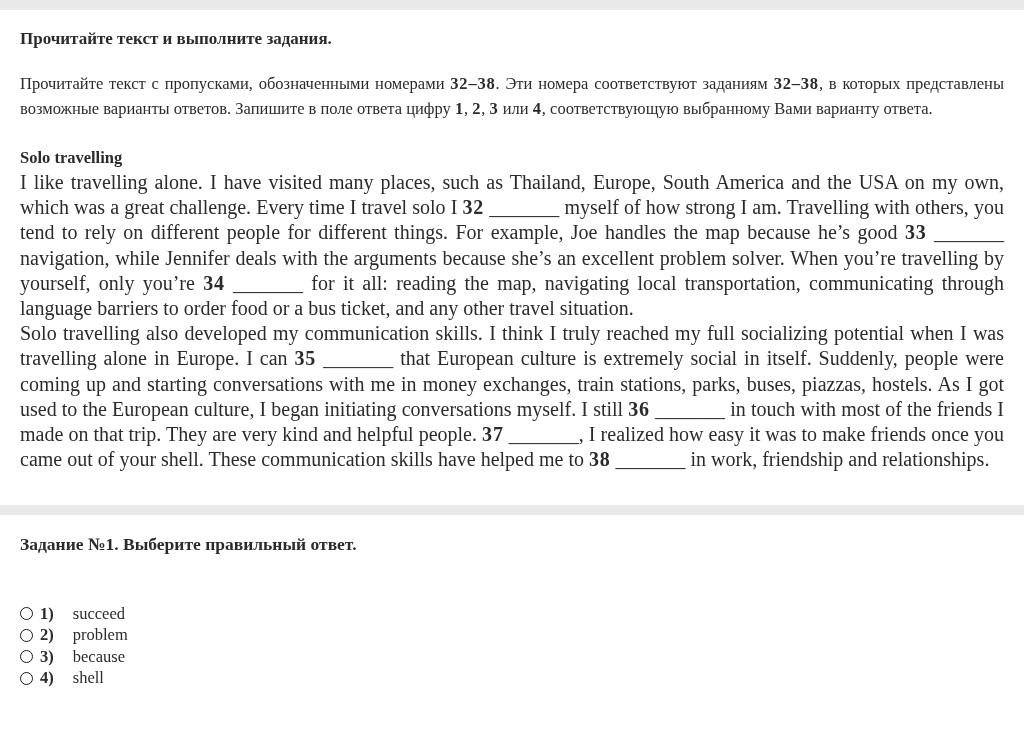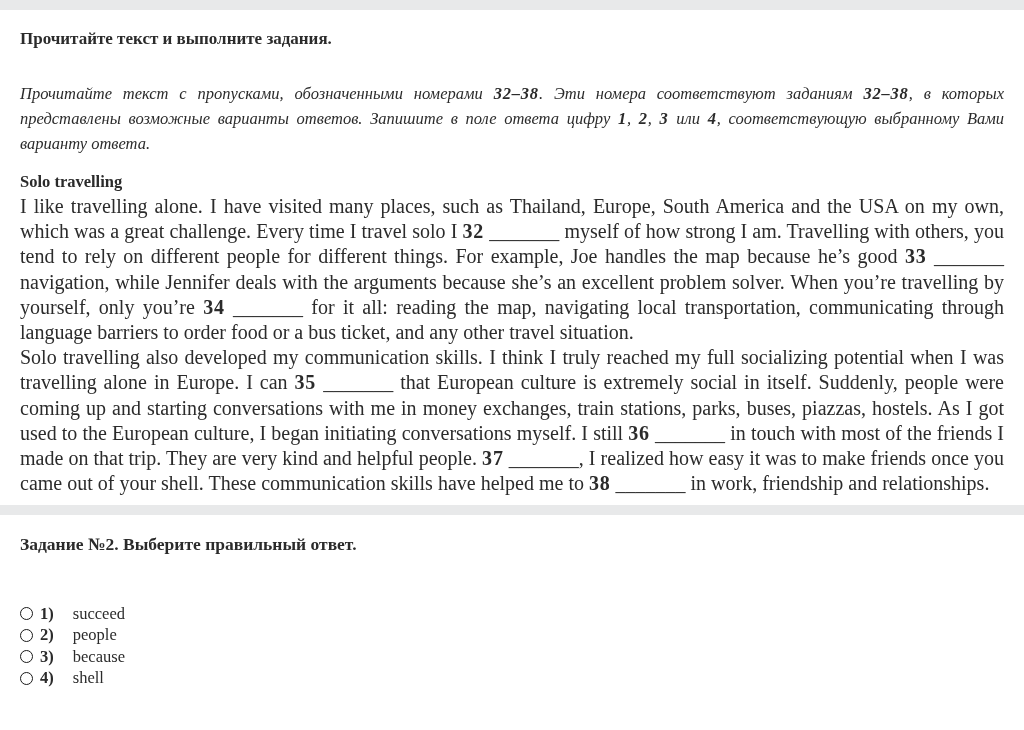--- a/index.html
+++ b/index.html
@@ -21,28 +21,27 @@
     overflow: hidden;
   }
   h1.main-heading {
     padding-top: 19px;
     font-size: 17px;
     font-weight: bold;
     line-height: 20px;
     color: #2b2b2b;
   }
   .intro {
-    margin-top: 32px;
-    font-style: italic;
+    margin-top: 22px;
     font-size: 16.5px;
     line-height: 25px;
     text-align: justify;
   }
   .text-title {
-    margin-top: 13px;
+    margin-top: 24px;
     font-size: 16.5px;
     font-weight: bold;
     line-height: 25px;
   }
   .passage {
     font-size: 20px;
     line-height: 25.2px;
     text-align: justify;
   }
   .seg-b {
@@ -96,32 +95,32 @@
 <div class="content content1">
   <h1 class="main-heading">Прочитайте текст и выполните задания.</h1>
   <p class="intro"><span>Прочитайте текст с пропусками, обозначенными номерами  </span><span class="seg-b">32–38</span><span>. Эти номера соответствуют заданиям  </span><span class="seg-b">32–38</span><span>, в которых представлены возможные варианты ответов. Запишите в поле ответа цифру </span><span class="seg-b">1</span><span>, </span><span class="seg-b">2</span><span>, </span><span class="seg-b">3</span><span> или </span><span class="seg-b">4</span><span>, соответствующую выбранному Вами варианту ответа.</span></p>
   <div class="text-title">Solo travelling</div>
   <p class="passage"><span>I like travelling alone. I have visited many places, such as Thailand, Europe, South America and the USA on my own, which was a great challenge. Every time I travel solo I </span><span class="seg-b">32</span><span> _______ myself of how strong I am. Travelling with others, you tend to rely on different people for different things. For example, Joe handles the map because he’s good </span><span class="seg-b">33</span><span> _______ navigation, while Jennifer deals with the arguments because she’s an excellent problem solver. When you’re travelling by yourself, only you’re </span><span class="seg-b">34</span><span> _______ for it all: reading the map, navigating local transportation, communicating through language barriers to order food or a bus ticket, and any other travel situation.</span><br><span>Solo travelling also developed my communication skills. I think I truly reached my full socializing potential when I was travelling alone in Europe. I can </span><span class="seg-b">35</span><span> _______ that European culture is extremely social in itself. Suddenly, people were coming up and starting conversations with me in money exchanges, train stations, parks, buses, piazzas, hostels. As I got used to the European culture, I began initiating conversations myself. I still </span><span class="seg-b">36</span><span> _______ in touch with most of the friends I made on that trip. They are very kind and helpful people. </span><span class="seg-b">37</span><span> _______, I realized how easy it was to make friends once you came out of your shell. These communication skills have helped me to </span><span class="seg-b">38</span><span> _______ in work, friendship and relationships.</span></p>
 </div>
 
 <div class="divider" style="background: rgb(232, 233, 234);"></div>
 
 <div class="content content2">
-  <h2 class="task-heading">Задание №2. Выберите правильный ответ.</h2>
+  <h2 class="task-heading">Задание №1. Выберите правильный ответ.</h2>
   <div class="options">
 
   <div class="option-row">
       <span class="radio"></span>
       <span class="opt-num">1)</span>
       <span class="opt-label">succeed</span>
     </div>
       <div class="option-row">
       <span class="radio"></span>
       <span class="opt-num">2)</span>
-      <span class="opt-label">people</span>
+      <span class="opt-label">problem</span>
     </div>
       <div class="option-row">
       <span class="radio"></span>
       <span class="opt-num">3)</span>
       <span class="opt-label">because</span>
     </div>
       <div class="option-row">
       <span class="radio"></span>
       <span class="opt-num">4)</span>
       <span class="opt-label">shell</span>

